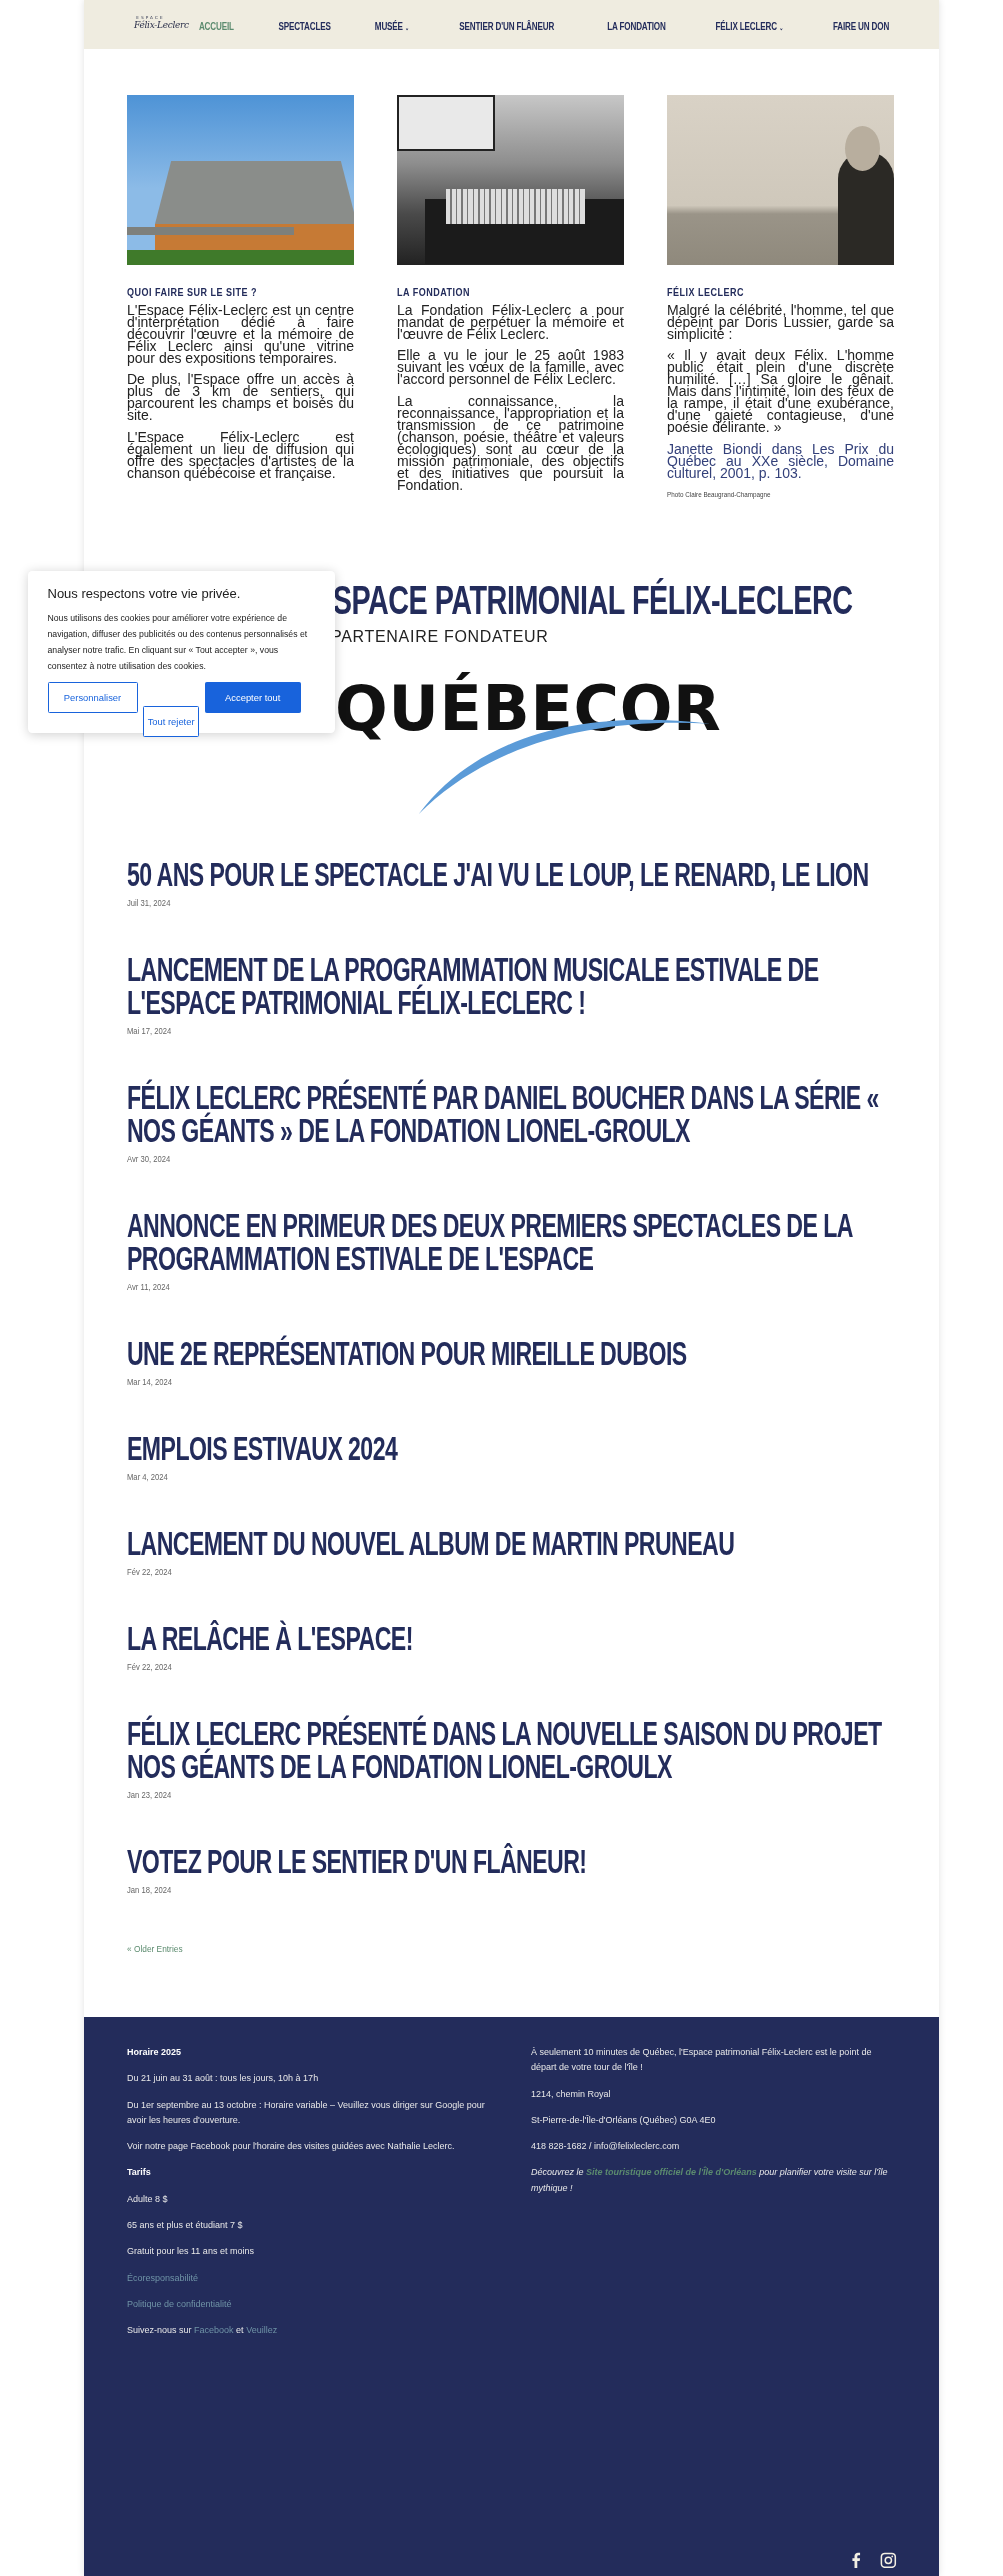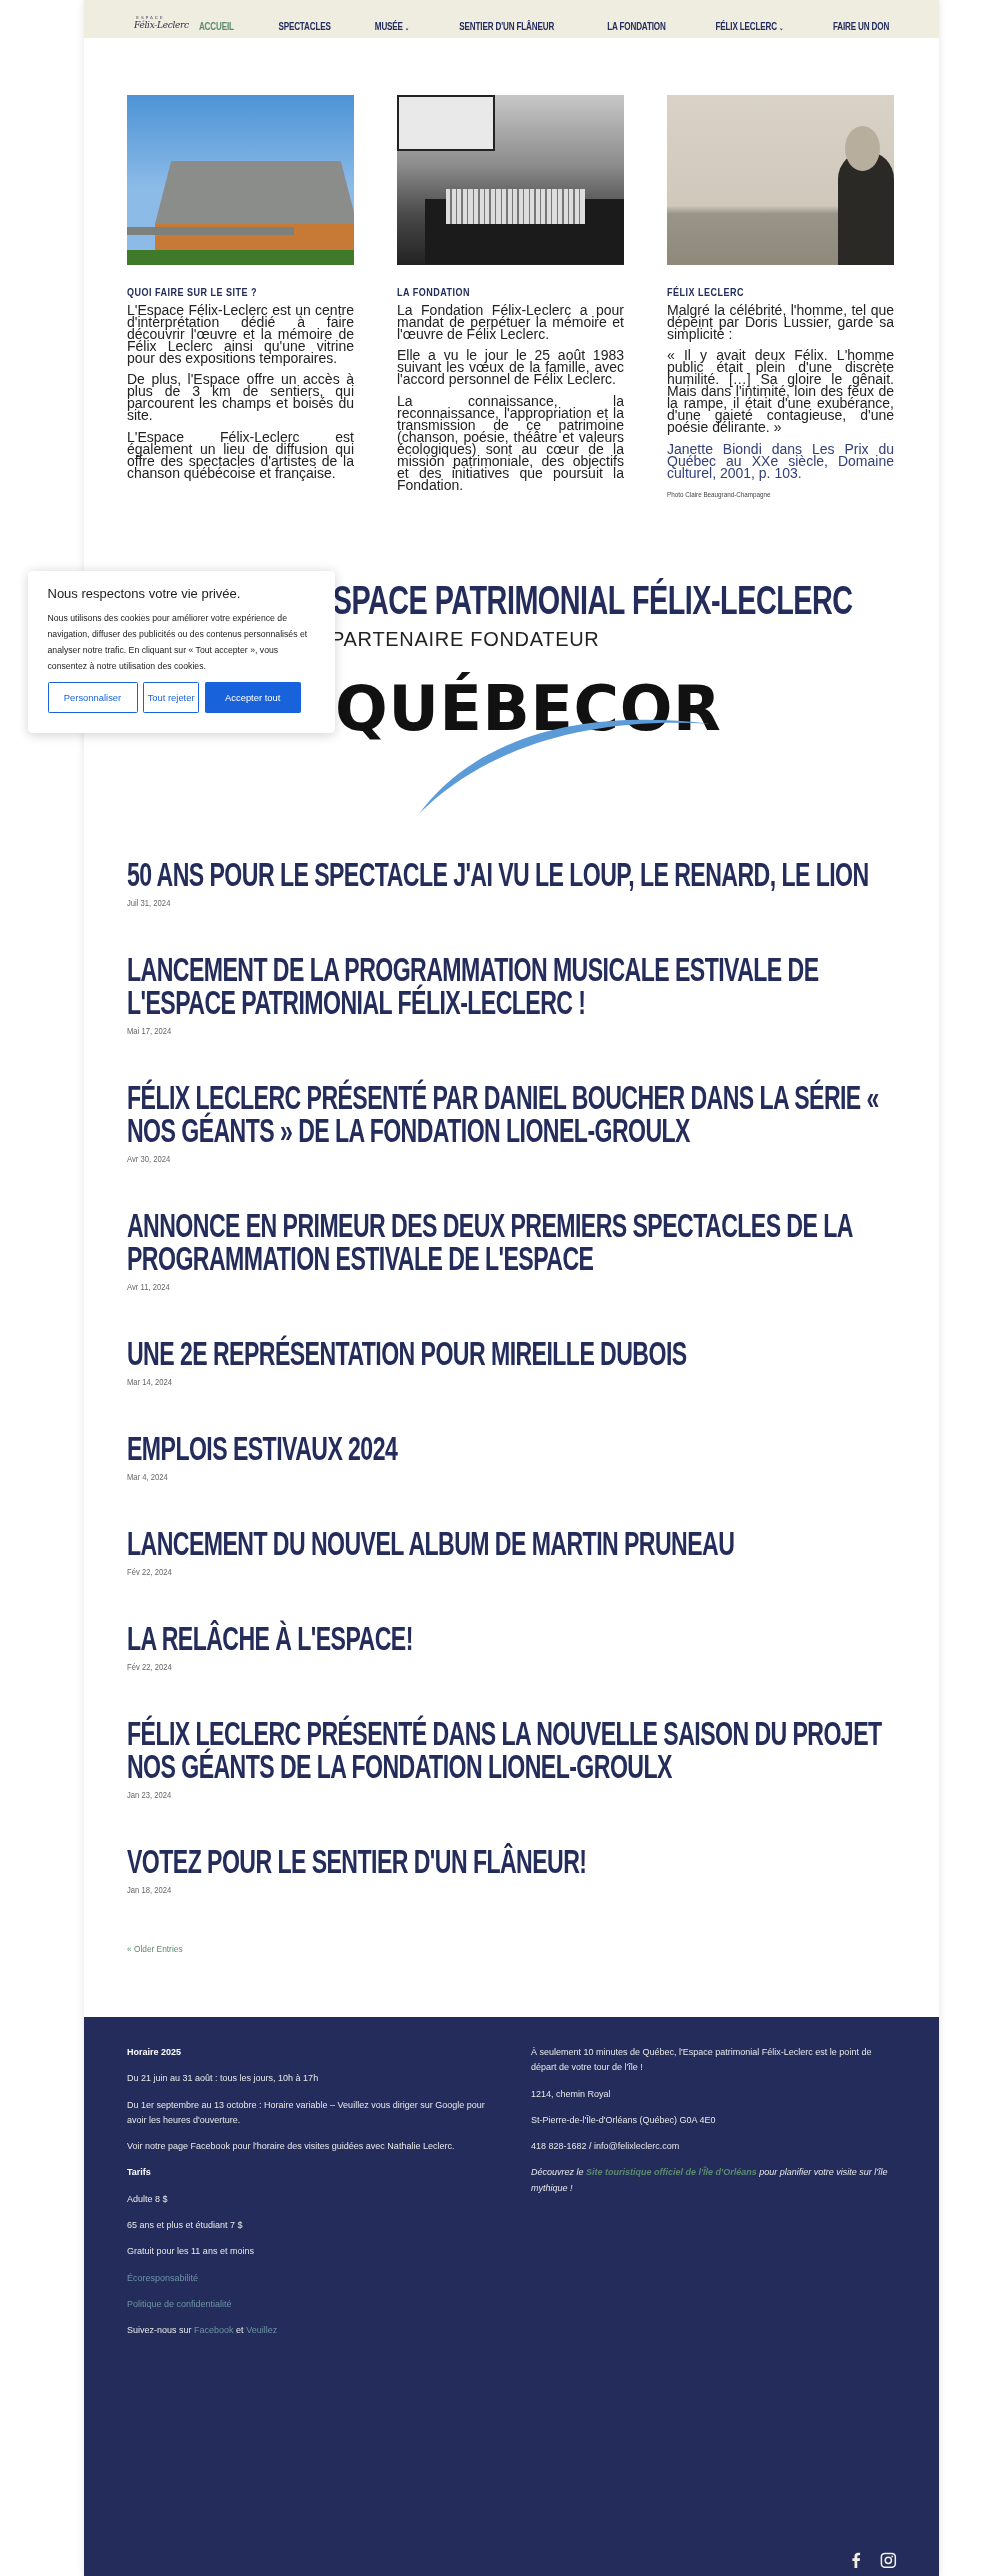--- a/index.html
+++ b/index.html
@@ -7,21 +7,21 @@
   body { font-family: "Liberation Sans", sans-serif; color: #222; position: relative; }
 
   .page { position: relative; width: 1003px; min-height: 2576px; background: #fff; }
   .shell {
     position: absolute; left: 84px; top: 0; width: 855px; height: 2576px;
     background: #fff; box-shadow: 0 0 7px rgba(0,0,0,0.12);
   }
 
   
   .header {
-    position: absolute; left: 0; top: 0; width: 855px; height: 38px;
+    position: absolute; left: 0; top: 0; width: 855px; height: 49px;
     background: #efece0; display: flex; align-items: center;
   }
   .logo { position: absolute; left: 50px; top: 15.3px; width: 56px; height: 25px; color: #2a2f4a; }
   .logo .small { font-size: 4.2px; letter-spacing: 2.1px; text-align: center; width: 33px; font-family: "DejaVu Sans", sans-serif; }
   .logo .script { font-family: "DejaVu Serif", serif; font-style: italic; font-size: 9px; letter-spacing: -0.3px; }
   .nav { position: absolute; right: 42px; top: 0; height: 53px; display: flex; align-items: center; gap: 32px; }
   .nav a {
     font-family: "Liberation Sans", sans-serif; font-weight: bold; font-size: 10.4px;
     color: #232c5b; text-decoration: none; letter-spacing: -0.2px; transform: scaleX(0.78);
     transform-origin: center; display: inline-block; white-space: nowrap;
@@ -54,38 +54,38 @@
   .col p { font-size: 14px; line-height: 12px; text-align: justify; color: #222; margin-bottom: 9.8px; }
   .col p.cite { color: #33407a; }
   .col p.credit { font-size: 6.3px; color: #444; text-align: left; }
 
   
   .sponsor { position: absolute; left: 0; top: 571px; width: 855px; height: 251px; }
   .sponsor .big {
     position: absolute; left: 230px; top: 7px; font-weight: bold; font-size: 40px; color: #232c5b;
     transform: scaleX(0.72); transform-origin: left; white-space: nowrap; letter-spacing: -0.7px;
   }
-  .sponsor .sub { position: absolute; left: 247px; top: 57px; font-size: 20px; letter-spacing: 0.7px; color: #222; }
+  .sponsor .sub { position: absolute; left: 247px; top: 57px; font-size: 16px; letter-spacing: 0.7px; color: #222; }
   .sponsor .q { position: absolute; left: 251px; top: 101px; font-weight: bold; font-size: 62px; color: #111; letter-spacing: 0.7px; font-family: "DejaVu Sans", sans-serif; }
   .sponsor svg.arc { position: absolute; left: 334px; top: 132px; }
 
   
   .cookie {
     position: absolute; left: 28px; top: 571px; width: 307px; height: 162px;
     background: #fff; border-radius: 4.2px; box-shadow: 0 1.4px 11px rgba(0,0,0,0.18);
     padding: 15.3px 19.5px;
   }
   .cookie h4 { font-size: 13px; font-weight: normal; color: #212121; margin-bottom: 8.4px; }
   .cookie p { font-size: 8.7px; line-height: 16px; color: #212121; margin-bottom: 8.4px; }
   .cookie .btns { display: flex; gap: 5.6px; }
   .cookie button {
     height: 31px; font-size: 9.4px; font-family: "Liberation Sans", sans-serif; cursor: pointer;
     border: 1.4px solid #1863dc; background: #fff; color: #1863dc; border-radius: 1.4px;
   }
-  .cookie .b1 { width: 90px; } .cookie .b2 { width: 56px; } .cookie .b3 { width: 96px; background: #1863dc; color: #fff; }
+  .cookie .b1 { width: 90px; } .cookie .b2 { width: 56px; margin-top: 24px; } .cookie .b3 { width: 96px; background: #1863dc; color: #fff; }
 
   
   .posts { position: absolute; left: 43px; top: 858px; width: 769px; }
   .post { margin-bottom: 0; }
   .post h2 {
     font-family: "Liberation Sans", sans-serif; font-weight: bold; font-size: 33px; line-height: 33px;
     color: #232c5b; letter-spacing: -0.8px; transform: scaleX(0.7); transform-origin: left top;
     width: 142.8%;
   }
   .post h2 a { color: inherit; text-decoration: none; }

